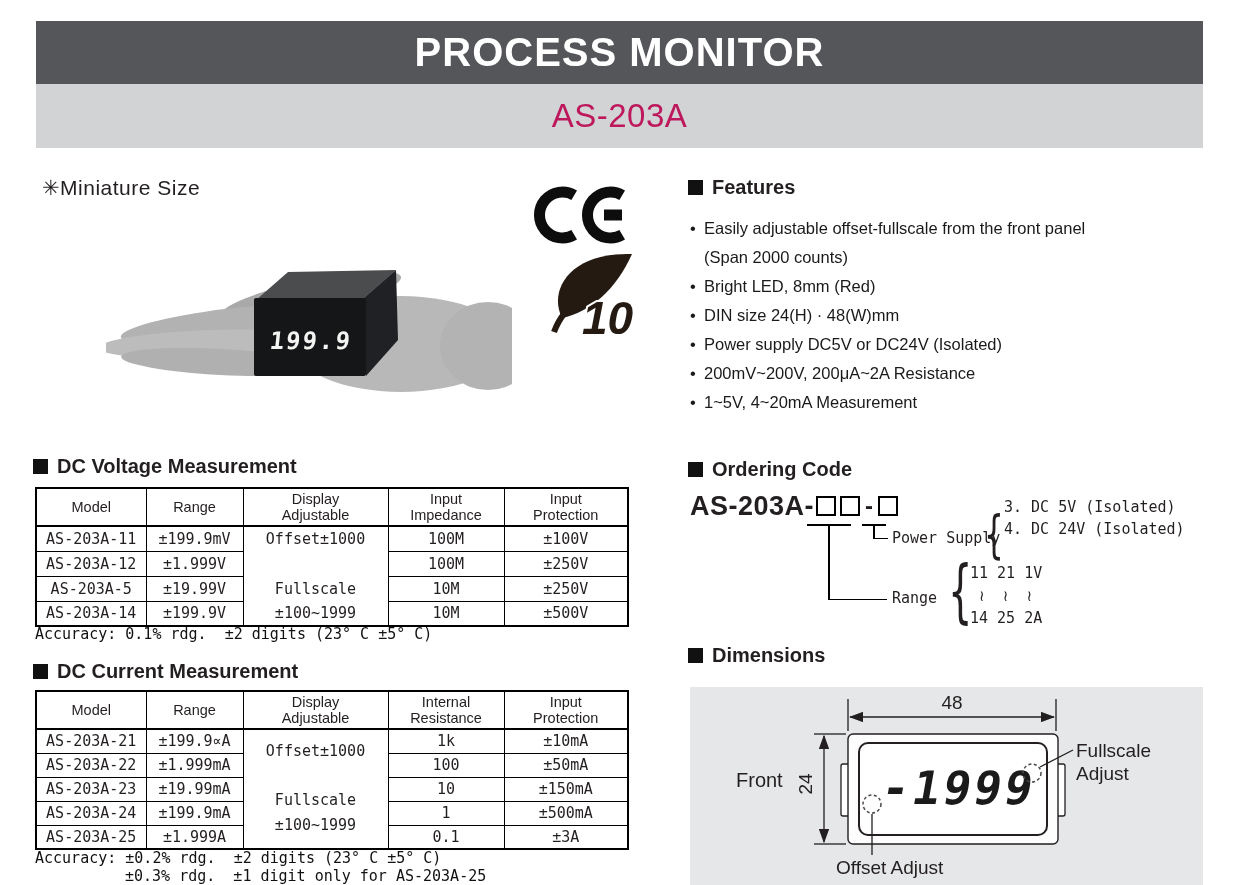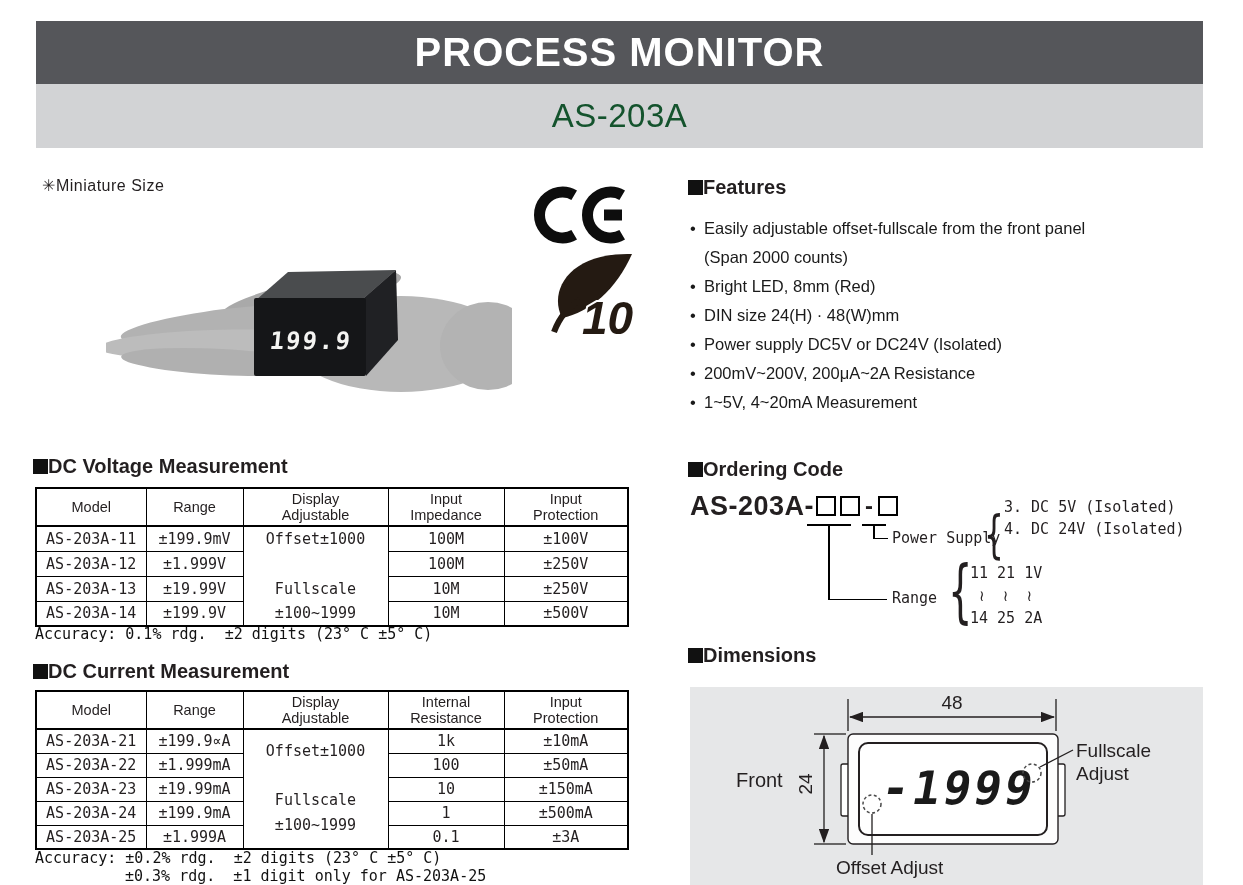--- a/index.html
+++ b/index.html
@@ -6,27 +6,27 @@
   .page{position:relative;width:1243px;height:885px;background:#fff;overflow:hidden;
         font-family:"Liberation Sans",sans-serif;color:#231f20;}
   .abs{position:absolute;}
 
   
   .bar-dark{left:36px;top:21px;width:1167px;height:63px;background:#55565a;
             display:flex;align-items:center;justify-content:center;}
   .bar-dark span{color:#fff;font-weight:bold;font-size:40px;letter-spacing:1px;}
   .bar-light{left:36px;top:84px;width:1167px;height:64px;background:#d2d3d5;
              display:flex;align-items:center;justify-content:center;}
-  .bar-light span{color:#14532d;font-size:33px;letter-spacing:.5px;}
-
-  
-  .sec-h{display:flex;align-items:center;font-weight:bold;font-size:20px;}
+  .bar-light span{color:#be185d;font-size:33px;letter-spacing:.5px;}
+
+  
+  .sec-h{display:flex;align-items:center;gap:9px;font-weight:bold;font-size:20px;}
   .sec-h .sq{width:15px;height:15px;background:#111;flex:0 0 auto;}
 
-  .mini-label{left:42px;top:176px;font-size:16px;letter-spacing:.5px;}
+  .mini-label{left:42px;top:176px;font-size:21px;letter-spacing:.5px;}
 
   
   .feat-line{display:flex;font-size:16.5px;line-height:29px;color:#1a1a1a;}
   .feat-line .b{width:14px;flex:0 0 auto;}
 
   
   table.spec{border-collapse:collapse;table-layout:fixed;background:#fff;
              border:2px solid #000;}
   table.spec th,table.spec td{border:1px solid #000;text-align:center;padding:0;}
   table.spec th{border-bottom:2px solid #000;font-weight:normal;font-size:14.5px;
@@ -164,21 +164,21 @@
       <td>100M</td>
       <td>±100V</td>
     </tr>
     <tr style="height:25px">
       <td>AS-203A-12</td>
       <td>±1.999V</td>
       <td>100M</td>
       <td>±250V</td>
     </tr>
     <tr style="height:25px">
-      <td>AS-203A-13</td>
+      <td>AS-203A-5</td>
       <td>±19.99V</td>
       <td>10M</td>
       <td>±250V</td>
     </tr>
     <tr style="height:25px">
       <td>AS-203A-14</td>
       <td>±199.9V</td>
       <td>10M</td>
       <td>±500V</td>
     </tr>

